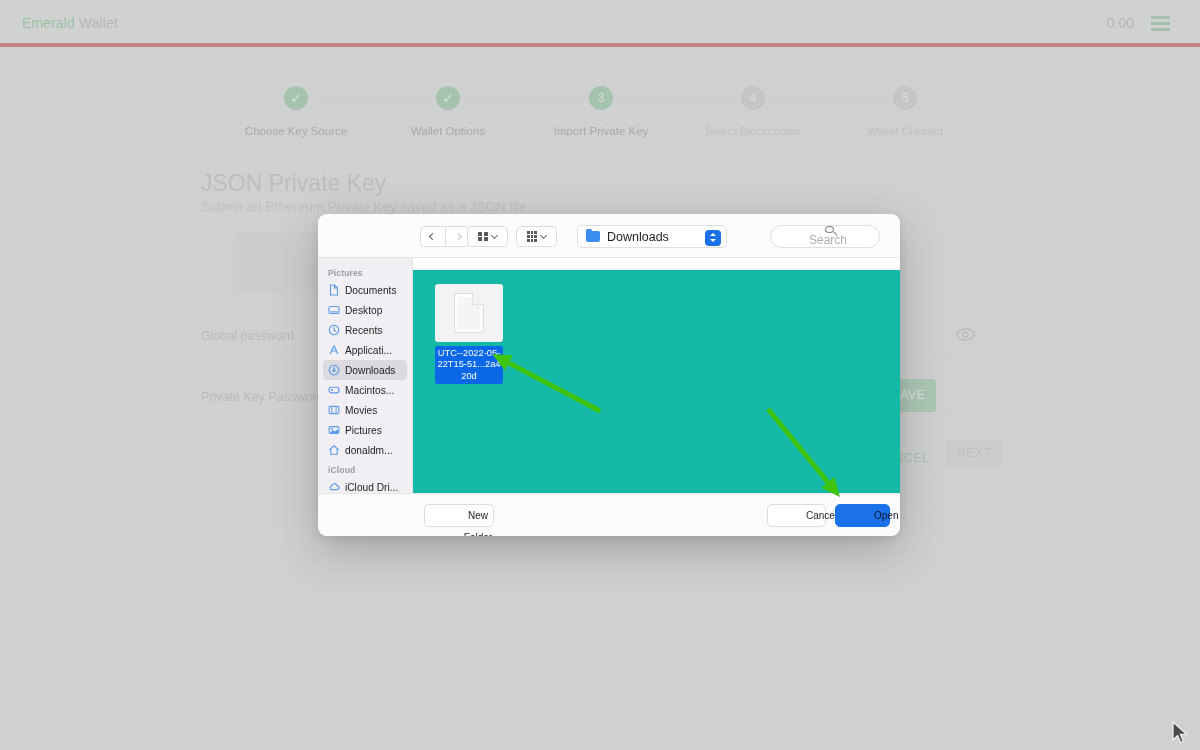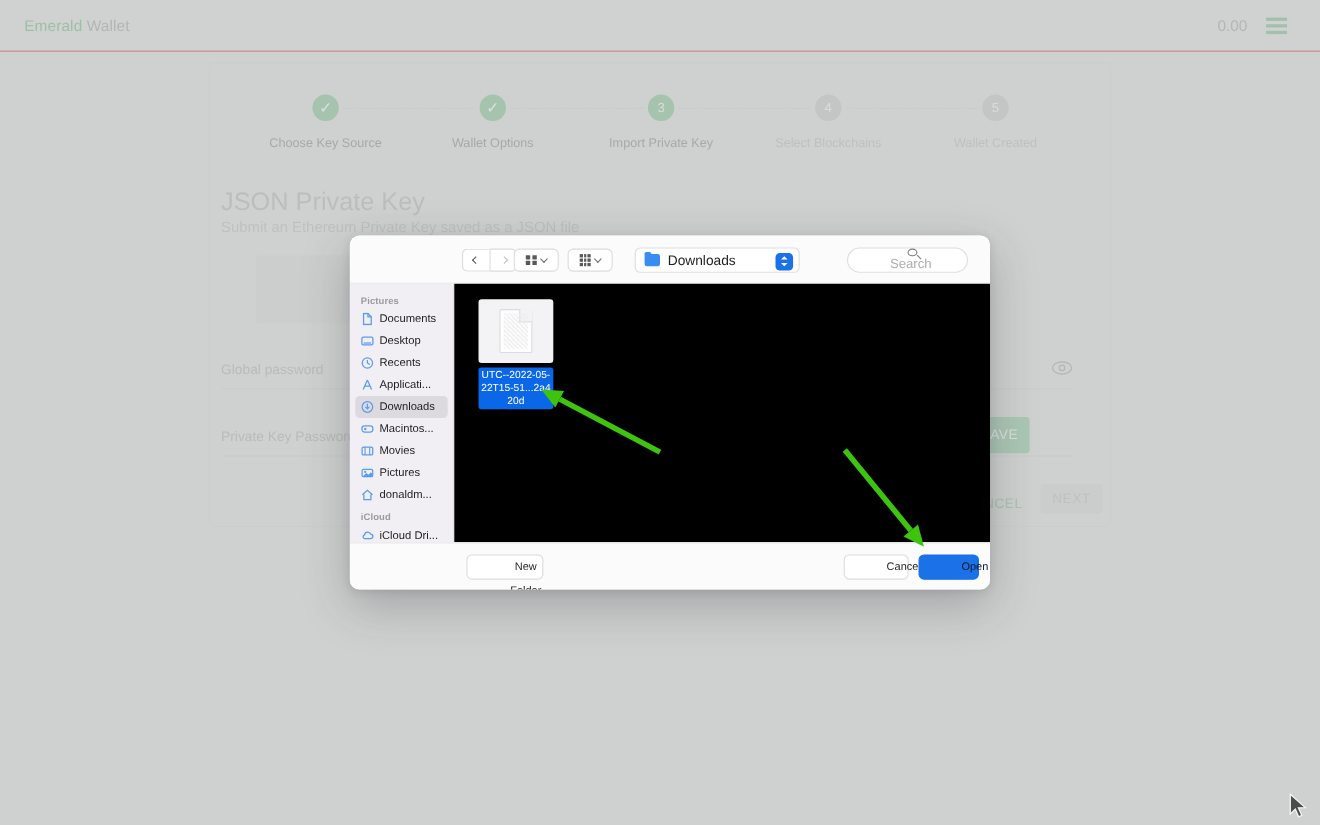--- a/index.html
+++ b/index.html
@@ -25,21 +25,21 @@
     inset: 0;
     opacity: 0.42;
   }
 
   .topbar {
     position: absolute;
     left: 0; top: 0;
     width: 1200px;
     height: 47px;
     background: #d2d4d3;
-    border-bottom: 1px solid #b91c1c;
+    border-bottom: 4px solid #b91c1c;
   }
   .brand {
     position: absolute;
     left: 22px; top: 15px;
     font-size: 14px;
     letter-spacing: .1px;
   }
   .brand .b-green { color: #56a96a; }
   .brand .b-gray { color: #8e9190; }
 
@@ -399,23 +399,23 @@
     width: 12px; height: 12px;
     margin-right: 5px;
     flex: 0 0 12px;
     position: relative;
   }
   .sb-ic svg { display: block; }
 
   
   .fd-files {
     position: absolute;
-    left: 95px; top: 44px;
+    left: 95px; top: 56px;
     width: 487px; height: 235px;
-    background: #000000;
+    background: #14b8a6;
   }
   .file-item {
     position: absolute;
     left: 22px; top: 14px;
     width: 68px;
     text-align: center;
   }
   .file-ico-wrap {
     width: 68px; height: 58px;
     background: #f3f3f5;

